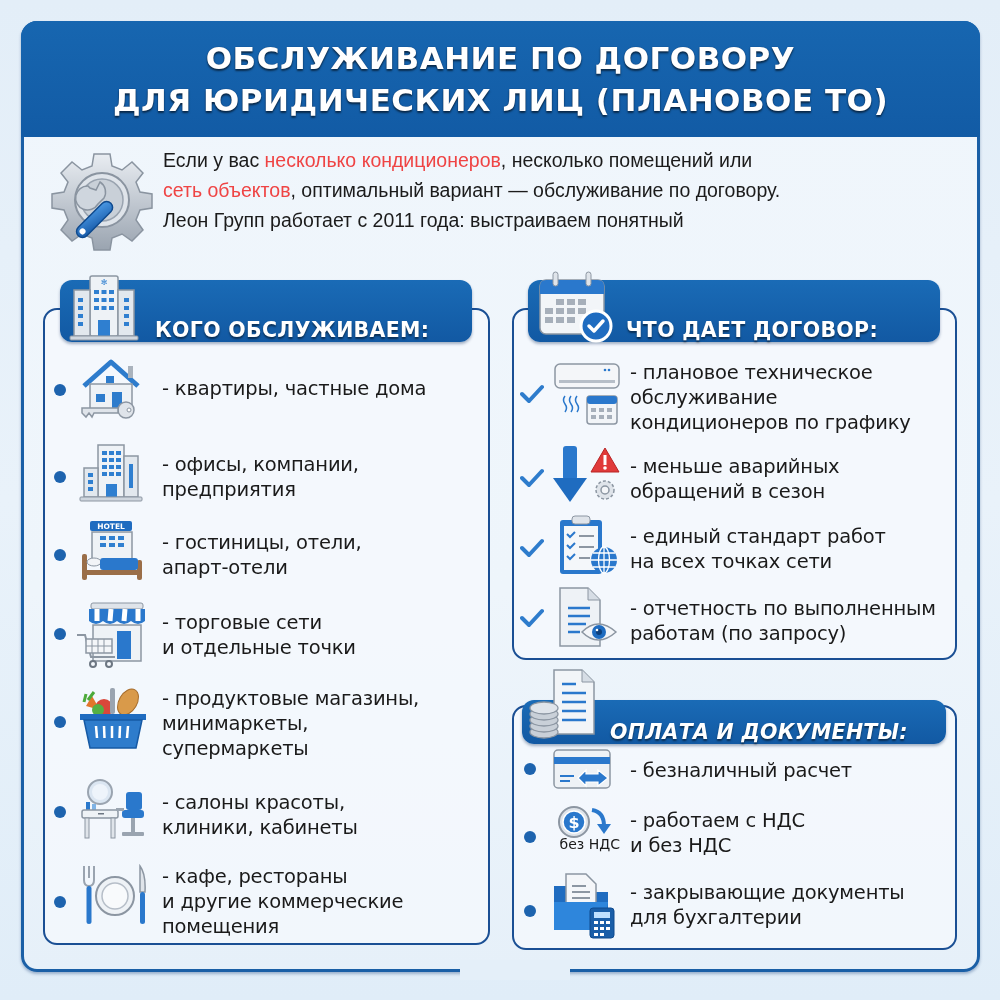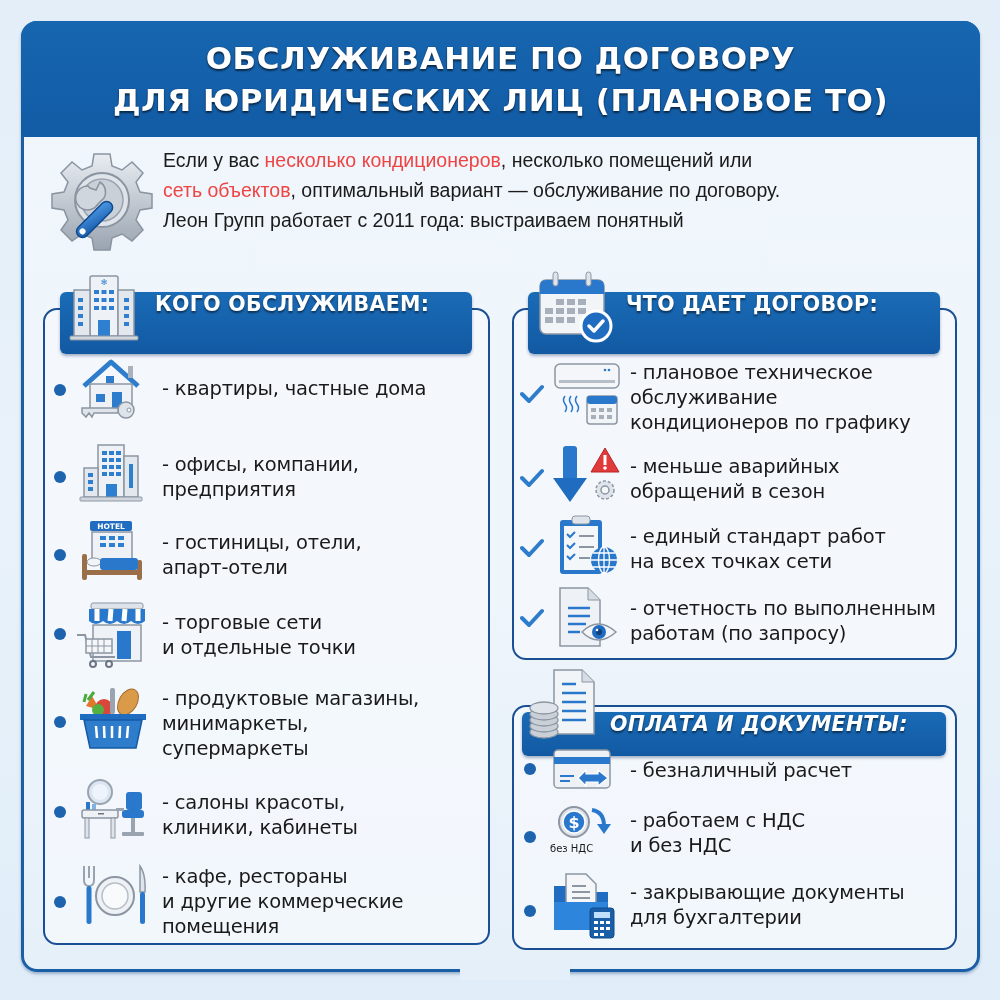--- a/index.html
+++ b/index.html
@@ -44,24 +44,23 @@
   .hl { color: #ef4444; }
 
   .section {
     position: absolute;
     border: 2px solid #1a4f94; border-radius: 14px;
     background: rgba(246,250,254,0.7);
   }
   .sec-header {
     position: absolute;
     background: linear-gradient(180deg, #1a6bb6 0%, #1259a3 100%);
-    border-radius: 6px;
-    display: flex; align-items: flex-start;
+    border-radius: 12px;
+    display: flex; align-items: flex-end;
     box-shadow: 0 2px 3px rgba(10,40,90,0.35);
-    margin-top: 12px;
   }
   .sec-header-label {
     color: #fff; font-weight: bold; font-size: 20.5px; letter-spacing: 0.3px;
     text-shadow: 0 2px 2px rgba(0,0,0,0.5);
     white-space: nowrap;
   }
   .sec-icon { position: absolute; }
   .bullet {
     position: absolute; width: 12px; height: 12px; border-radius: 50%;
     background: #1d63ae;
@@ -493,21 +492,21 @@
 <div>
   <div class="bullet" style="left:524px; top:831px;"></div>
   <div class="item-icon" style="left:550px; top:802px; width:70px; height:58px;">
     <svg width="70" height="44" viewBox="0 0 70 44">
       <circle cx="24" cy="20" r="15" fill="#dfe4ea" stroke="#8c96a2" stroke-width="2"></circle>
       <circle cx="24" cy="20" r="11" fill="#2a78cc" stroke="#fff" stroke-width="1.5"></circle>
       <text x="24" y="26" font-size="16" font-weight="bold" text-anchor="middle" fill="#fff" font-family="DejaVu Sans, sans-serif">$</text>
       <path d="M42,8 Q54,10 54,24" fill="none" stroke="#2a78cc" stroke-width="4"></path>
       <path d="M47,22 L54,32 L61,22 Z" fill="#2a78cc"></path>
     </svg>
-    <div style="position:absolute; left:0; top:41px; width:70px; text-align:left; font-size:10px; color:#1a1a1a; font-family:'DejaVu Sans', sans-serif;">без НДС</div>
+    <div style="position:absolute; left:0; top:34px; width:70px; text-align:right; font-size:14px; color:#1a1a1a; font-family:'DejaVu Sans', sans-serif;">без НДС</div>
   </div>
   <div class="item-text" style="left:630px; top:808px;">- работаем с НДС
   и без НДС</div>
 </div>
 
 <div>
   <div class="bullet" style="left:524px; top:905px;"></div>
   <div class="item-icon" style="left:552px; top:872px; width:66px; height:68px;">
     <svg width="66" height="68" viewBox="0 0 66 68">
       <path d="M2,14 L20,14 L24,20 L56,20 L56,58 L2,58 Z" fill="#1f6cc0"></path>

